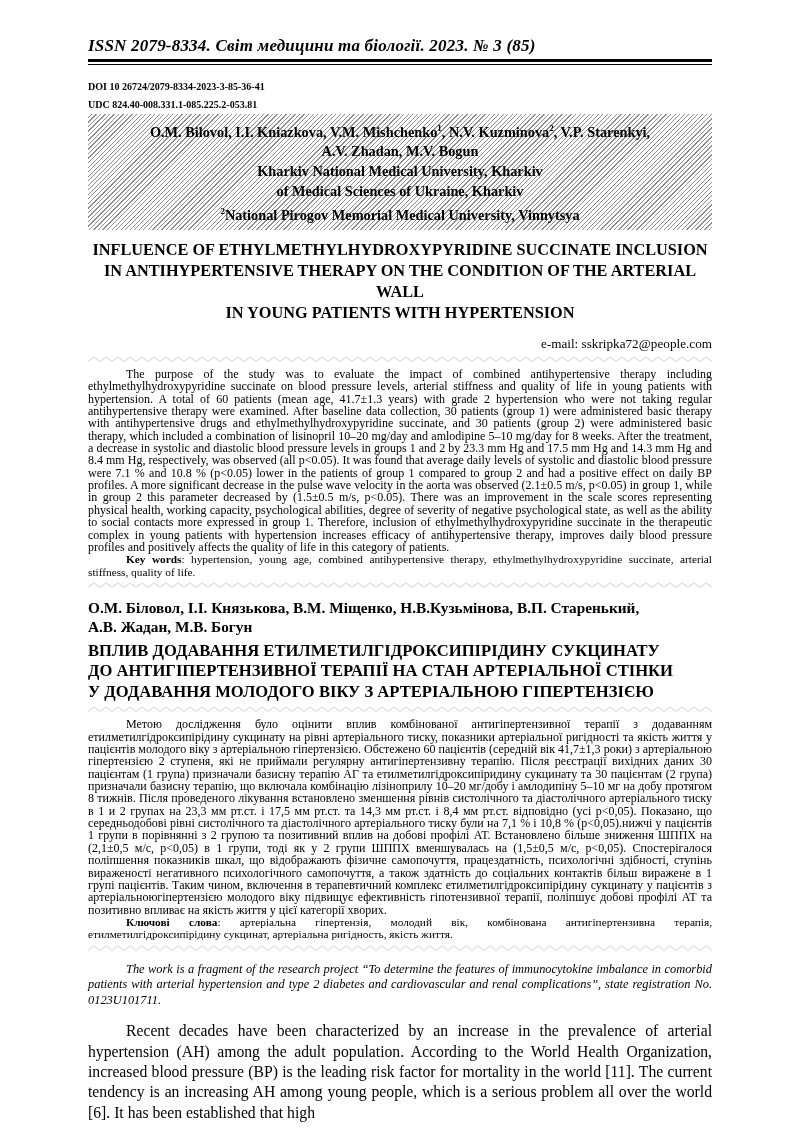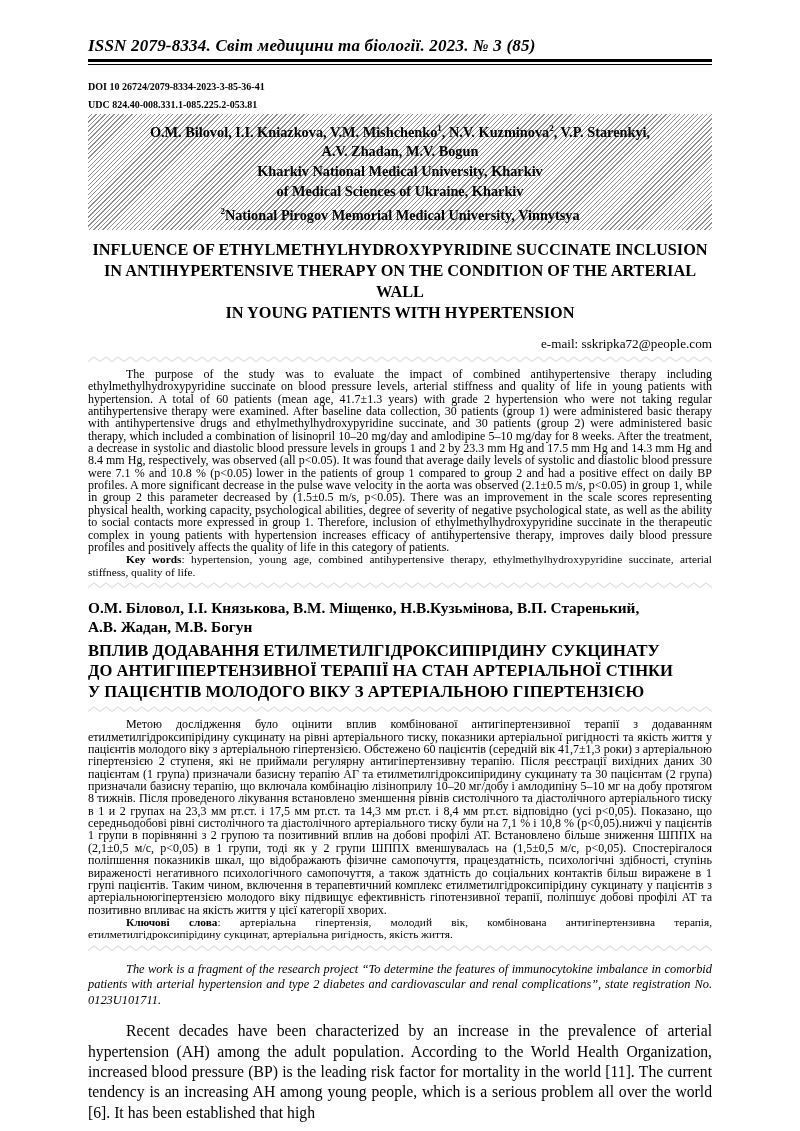--- a/index.html
+++ b/index.html
@@ -90,21 +90,21 @@
       </svg>
 
     <div class="authors-ua">
       <div>О.М. Біловол, І.І. Князькова, В.М. Міщенко, Н.В.Кузьмінова, В.П. Старенький,</div>
       <div>А.В. Жадан, М.В. Богун</div>
     </div>
 
     <div class="title-ua">
       <div>ВПЛИВ ДОДАВАННЯ ЕТИЛМЕТИЛГІДРОКСИПІРІДИНУ СУКЦИНАТУ</div>
       <div>ДО АНТИГІПЕРТЕНЗИВНОЇ ТЕРАПІЇ НА СТАН АРТЕРІАЛЬНОЇ СТІНКИ</div>
-      <div>У ПАЦІЄНТІВ МОЛОДОГО ВІКУ З АРТЕРІАЛЬНОЮ ГІПЕРТЕНЗІЄЮ</div>
+      <div>У ДОДАВАННЯ МОЛОДОГО ВІКУ З АРТЕРІАЛЬНОЮ ГІПЕРТЕНЗІЄЮ</div>
     </div>
 
     <svg class="sep" width="624" height="7" xmlns="http://www.w3.org/2000/svg">
         <defs>
           <pattern id="zz3" width="12" height="7" patternUnits="userSpaceOnUse">
             <path d="M0 5.5 L6 1 L12 5.5" fill="none" stroke="#dde0e7" stroke-width="1.2"></path>
           </pattern>
         </defs>
         <rect width="624" height="7" fill="url(#zz3)"></rect>
       </svg>

